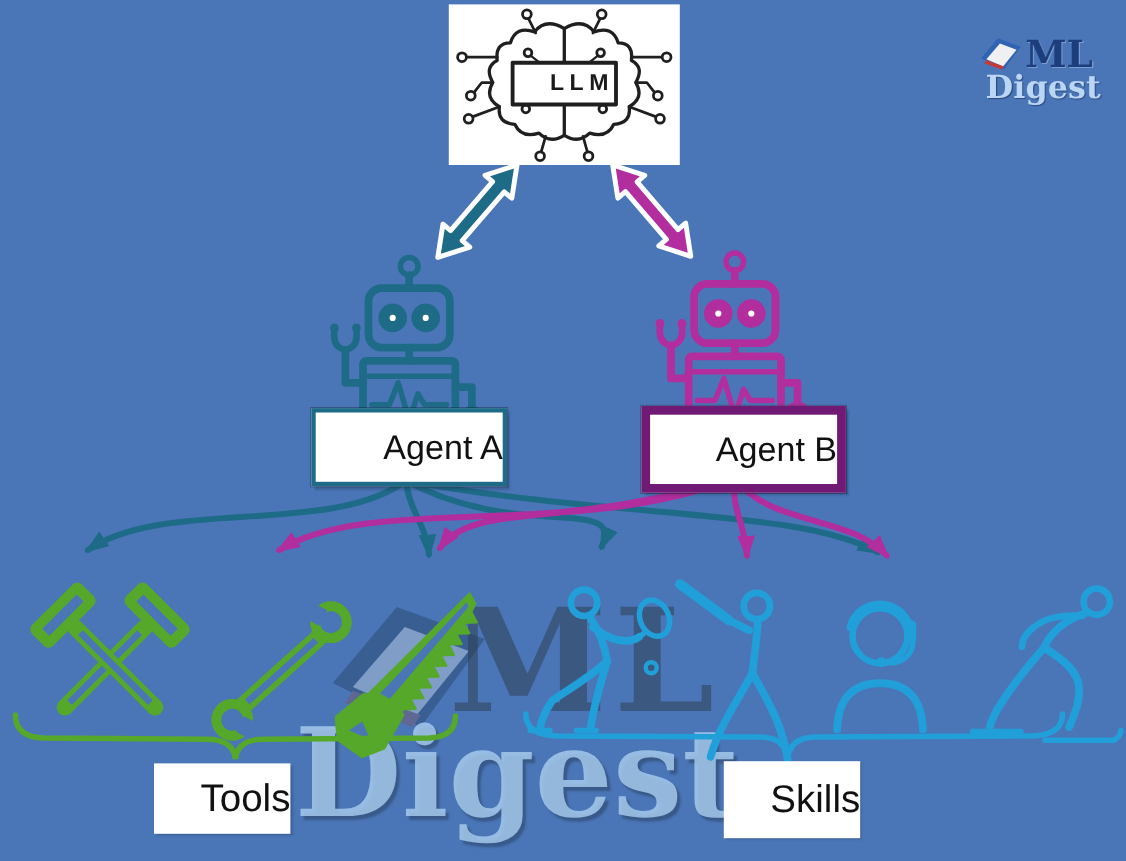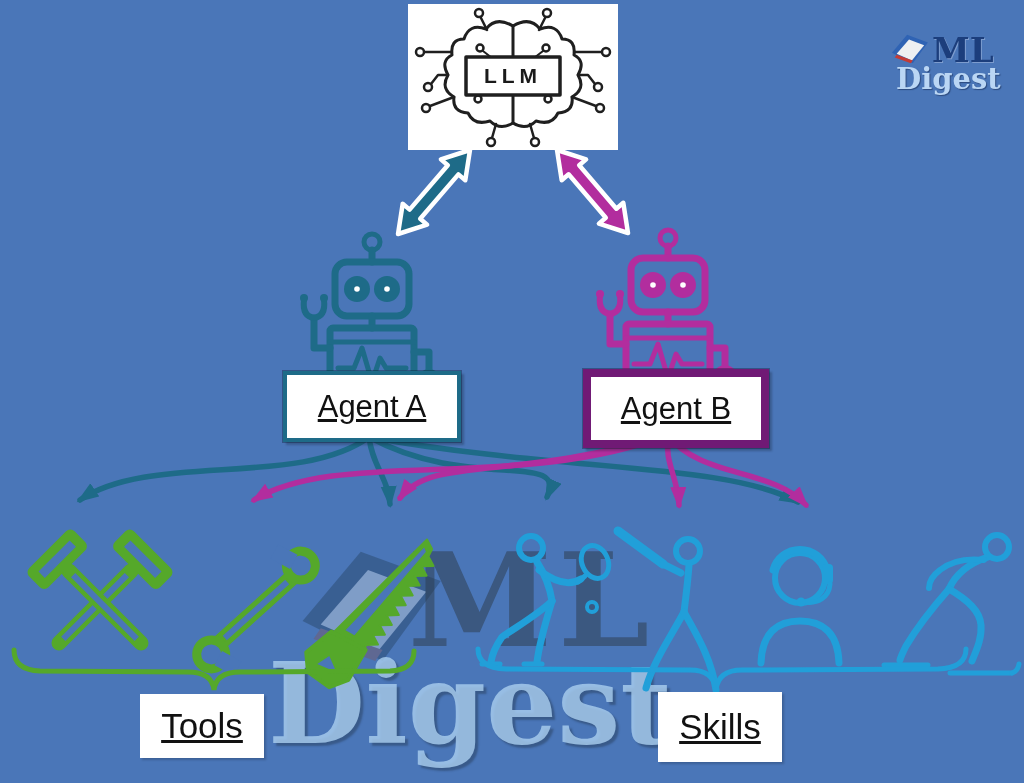--- a/index.html
+++ b/index.html
@@ -6,23 +6,23 @@
   .canvas{
     position:relative;
     width:1024px;height:783px;
     background:#4a76b8;
     overflow:hidden;
     font-family:"Liberation Sans", sans-serif;
   }
   .layer{position:absolute;left:0;top:0;width:1024px;height:783px;}
   .watermark-layer{z-index:1;}
   .diagram-svg{z-index:2;}
-  .node{position:absolute;z-index:3;background:#ffffff;display:flex;align-items:center;justify-content:center;text-decoration:underline;}
+  .node{position:absolute;z-index:3;background:#ffffff;display:flex;align-items:center;justify-content:flex-end;}
   .llm-box{left:408px;top:4px;width:210px;height:146px;z-index:3;position:absolute;background:#ffffff;}
-  .llm-text{position:absolute;left:58px;top:53px;width:94px;height:37px;display:flex;align-items:center;justify-content:center;
+  .llm-text{position:absolute;left:74px;top:53px;width:94px;height:37px;display:flex;align-items:center;justify-content:center;
     font-weight:bold;font-size:21px;letter-spacing:5px;color:#1a1a1a;}
   .agent-box{width:170px;height:63px;font-size:31px;color:#111;
     box-shadow:0 0 0 1px rgba(10,20,40,.35), 3px 3px 2px rgba(20,30,50,.3);}
   .agent-a{left:283px;top:371px;border:4px solid #1e6b88;}
   .agent-b{left:583px;top:369px;border:8px solid #701a75;}
   .group-box{color:#111;font-size:35px;box-shadow:2px 2px 2px rgba(20,30,50,.25);}
   .tools-box{left:140px;top:694px;width:124px;height:64px;}
   .skills-box{left:658px;top:692px;width:124px;height:70px;}
   .brand-logo{position:absolute;left:888px;top:30px;width:140px;z-index:3;font-family:"DejaVu Serif", serif;}
   .brand-row{display:flex;align-items:center;gap:2px;}

